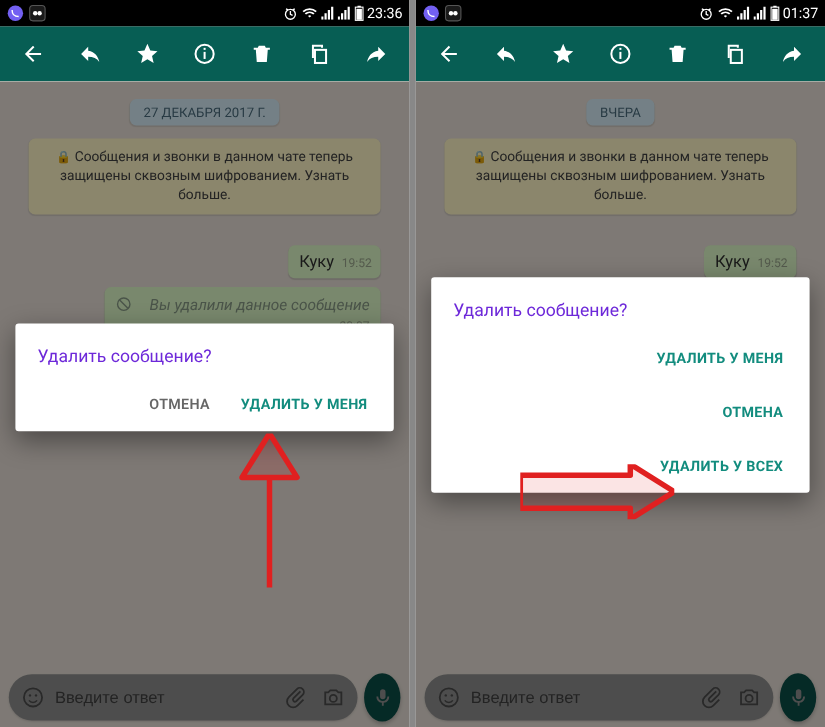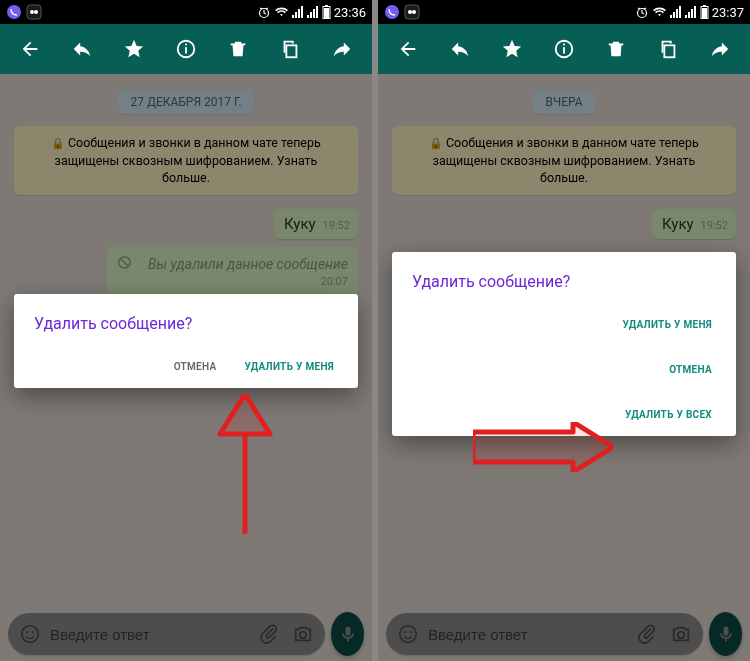--- a/index.html
+++ b/index.html
@@ -43,42 +43,42 @@
     padding: 0 4px;
   }
   .toolbar-btn { color: #fff; width: 40px; height: 40px; display: flex; align-items: center; justify-content: center; cursor: pointer; }
   .toolbar-btn svg { fill: #fff; }
   .chat-area {
     flex: 1;
     background: #e5ddd5;
     background-image: radial-gradient(#d8d0c8 0.5px, transparent 0.5px);
     background-size: 20px 20px;
     position: relative;
-    padding: 10px 14px;
+    padding: 10px 26px;
     overflow: hidden;
   }
   .date-badge {
     display: block;
     margin: 6px auto 12px;
     background: #d4eaf4;
     color: #4a6b7c;
     font-size: 12px;
     padding: 5px 12px;
     border-radius: 6px;
     width: fit-content;
     box-shadow: 0 1px 1px rgba(0,0,0,0.1);
   }
   .encryption-box {
     background: #fdf4c5;
-    color: #000000;
+    color: #404040;
     font-size: 12.5px;
     text-align: center;
     padding: 8px 16px;
     border-radius: 6px;
-    margin-bottom: 14px;
+    margin-bottom: 28px;
     line-height: 1.4;
     box-shadow: 0 1px 1px rgba(0,0,0,0.1);
   }
   .lock-icon { display: inline-block; margin-right: 3px; font-size: 11px; vertical-align: baseline; }
   .bubble-out {
     background: #dcf8c6;
     border-radius: 6px;
     padding: 6px 8px 6px 10px;
     margin-left: auto;
     width: fit-content;
@@ -120,21 +120,21 @@
   .dialog-title { color: #6d28d9; font-size: 16px; margin-bottom: 22px; }
   .dialog-actions-row {
     display: flex; justify-content: flex-end; gap: 20px;
   }
   .dialog-actions-col {
     display: flex; flex-direction: column; align-items: flex-end; gap: 22px;
   }
   .dialog-btn {
     color: #128c7e;
     font-weight: 700;
-    font-size: 10px;
+    font-size: 13px;
     letter-spacing: 0.3px;
     cursor: pointer;
     padding: 6px 4px;
   }
   .dialog-btn.muted { color: #666; font-weight: 600; }
   .arrow {
     position: absolute;
     z-index: 20;
   }
   .input-bar {
@@ -375,21 +375,21 @@
             <path d="M0 12V9h2v3zm3 0V6h2v6zm3 0V3h2v9zm3 0V0h2v12z"></path>
           </svg>
         </span>
       <span class="status-icon">
           <svg width="9" height="14" fill="#fff">
             <rect x="3" y="0" width="3" height="1.5"></rect>
             <rect x="1" y="1.5" width="7" height="12" fill="none" stroke="#fff"></rect>
             <rect x="2" y="3" width="5" height="10"></rect>
           </svg>
         </span>
-      <span>23:37</span>
+      <span>01:37</span>
     </div>
   </div>
 
   <div class="toolbar">
     <div class="toolbar-btn">
         <svg width="22" height="22" viewBox="0 0 24 24">
           <path d="M20 11H7.8l5.6-5.6L12 4l-8 8 8 8 1.4-1.4L7.8 13H20z"></path>
         </svg>
       </div>
     <div class="toolbar-btn">

